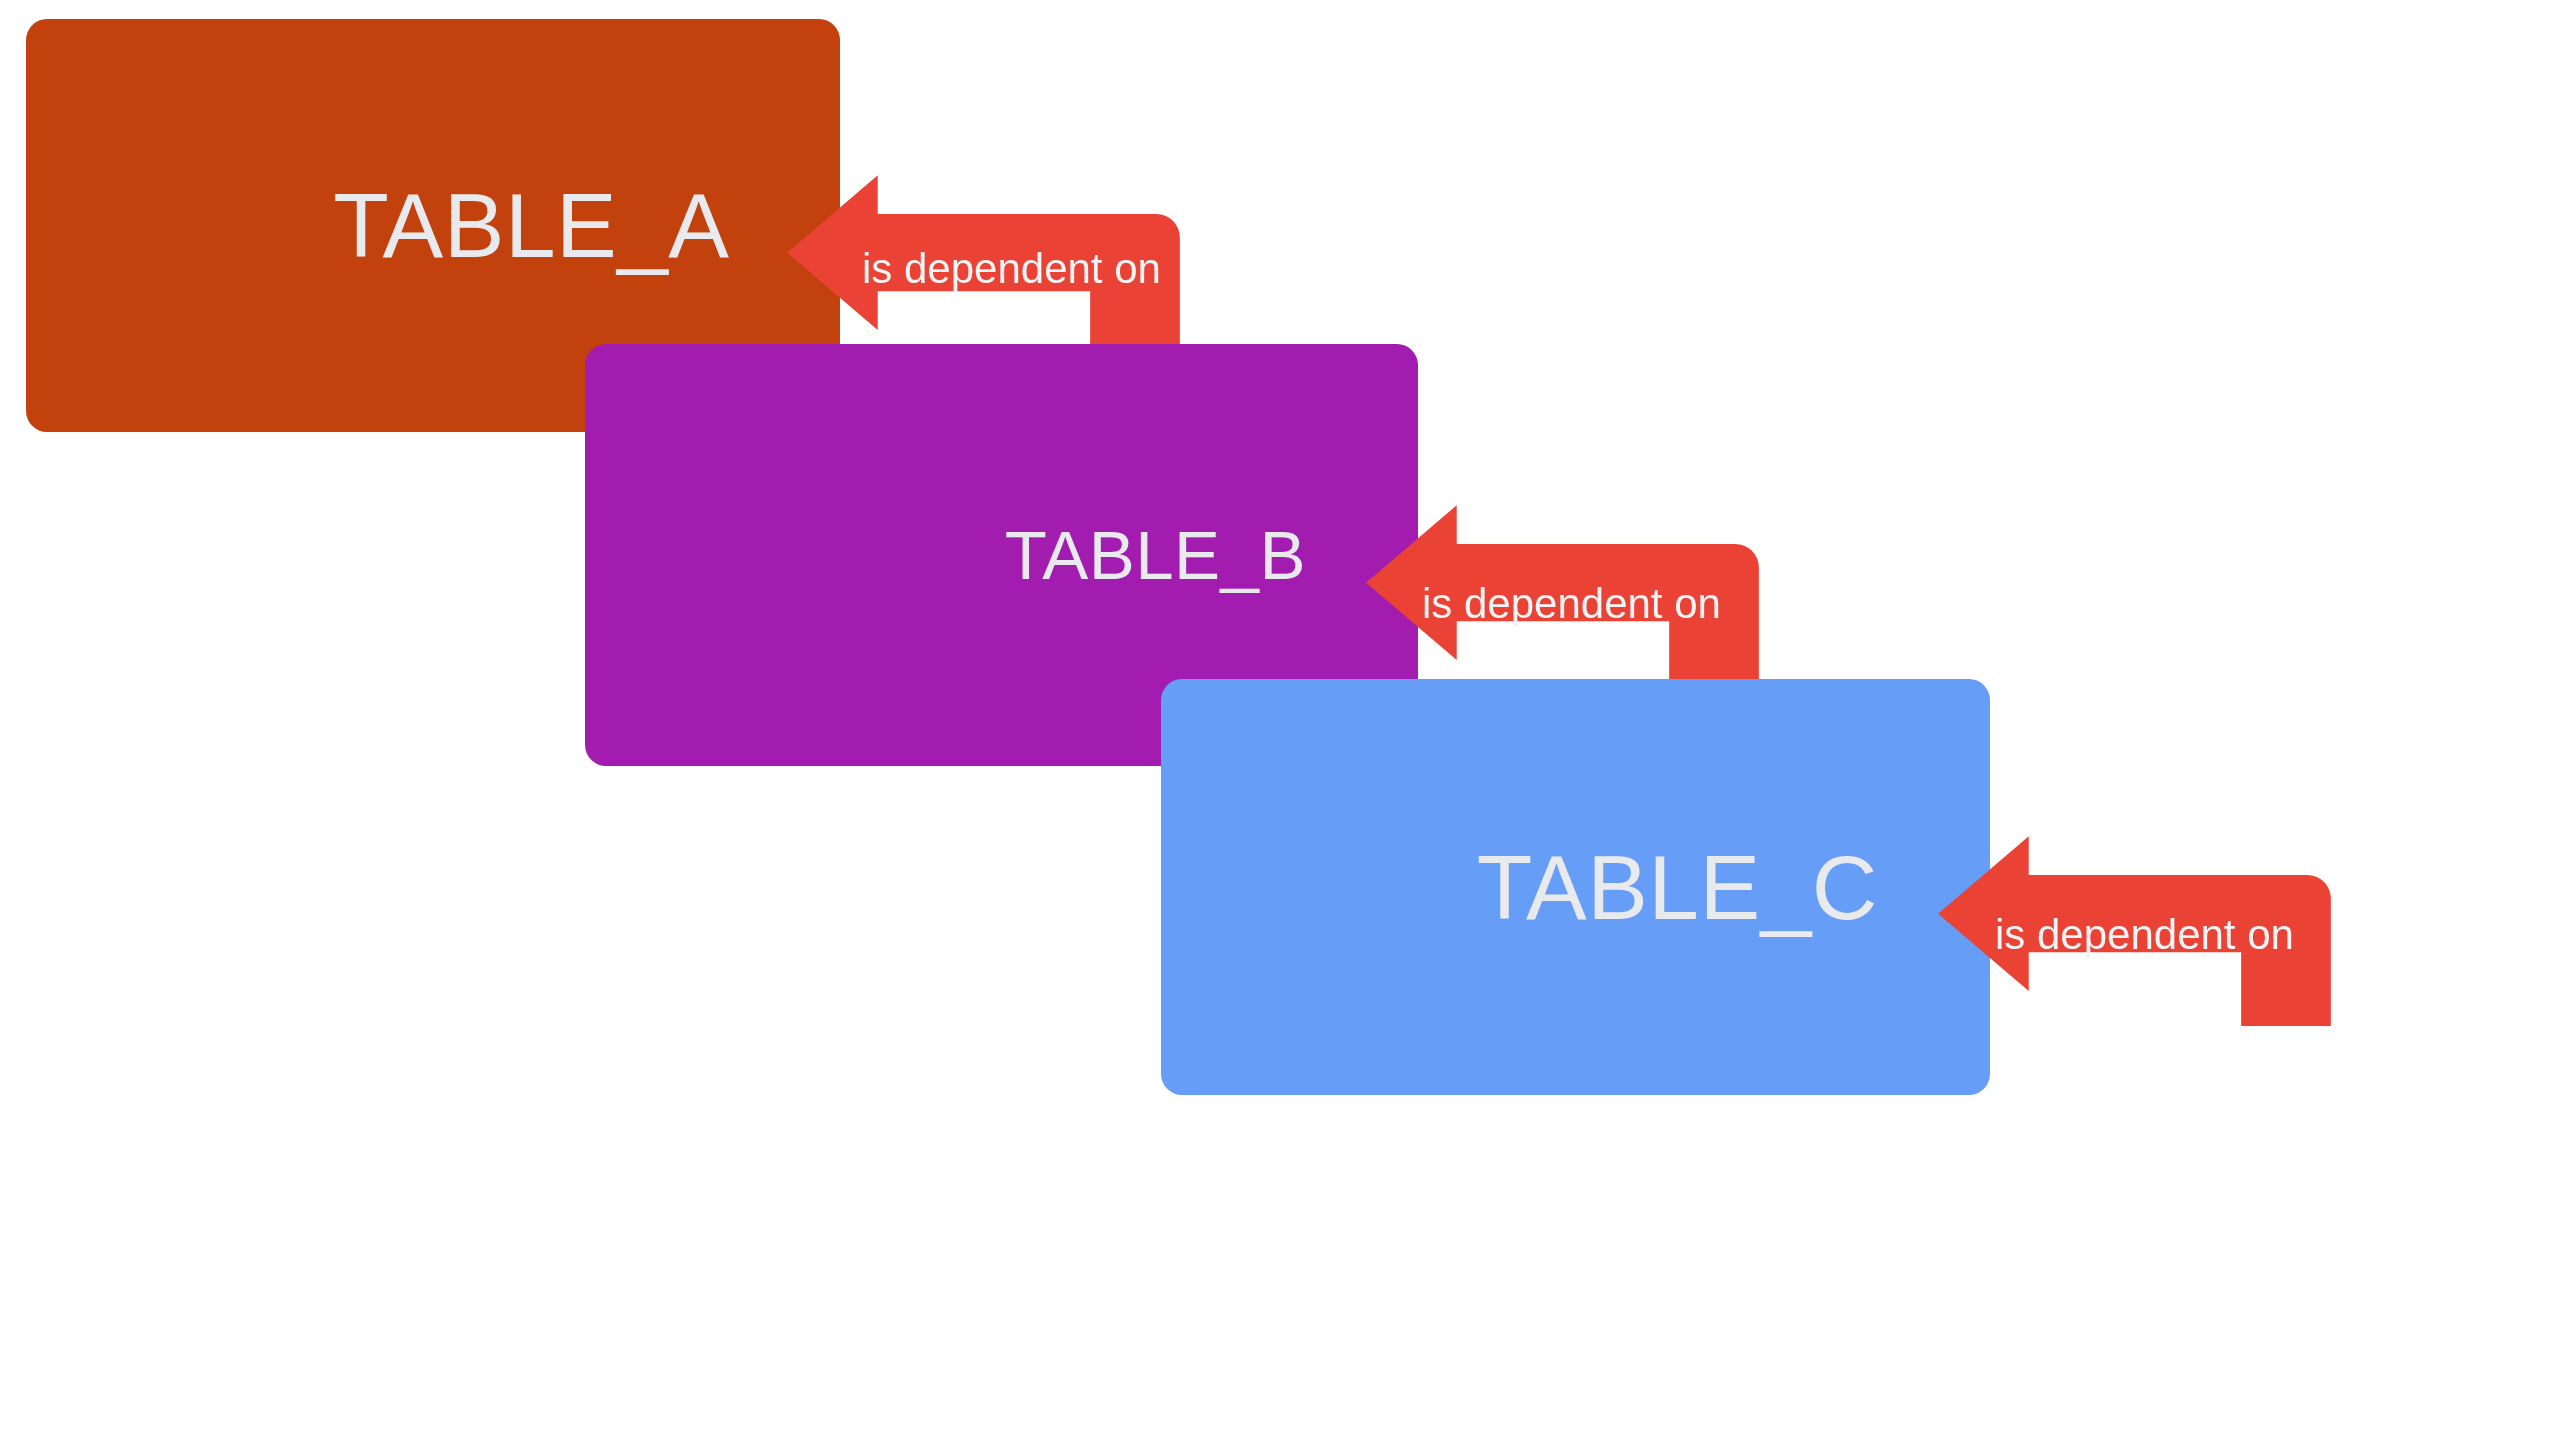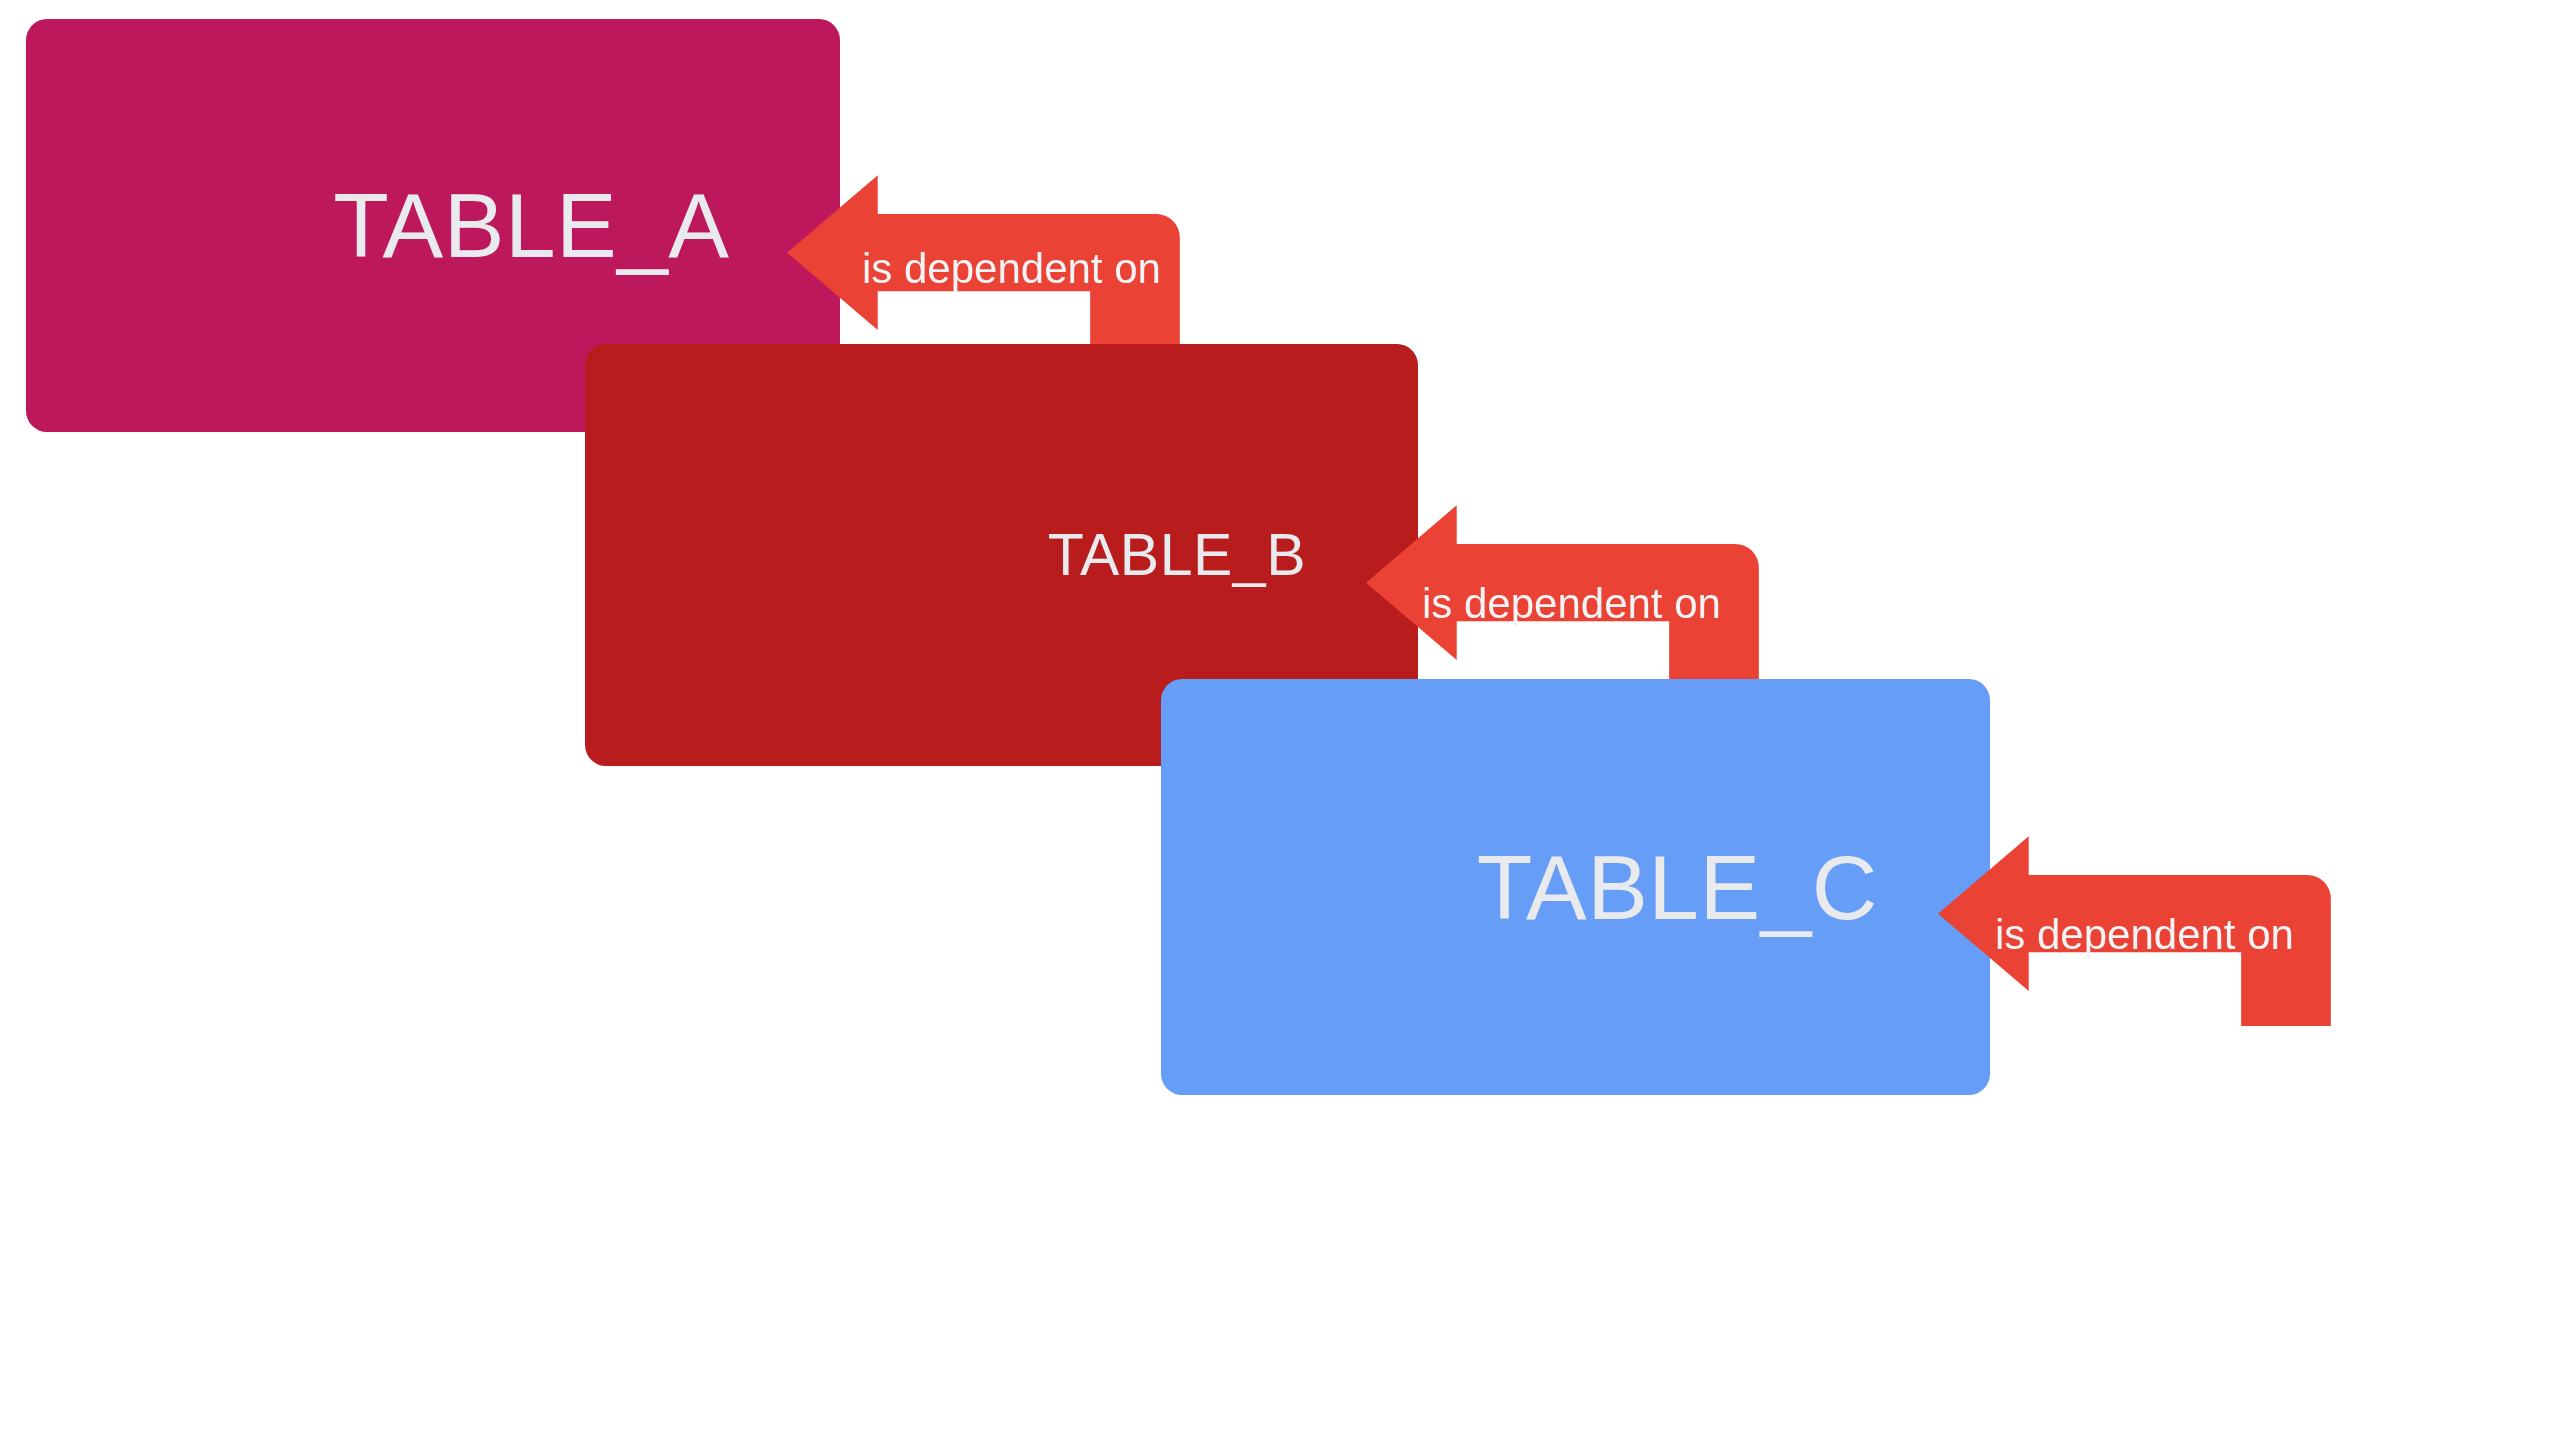--- a/index.html
+++ b/index.html
@@ -58,41 +58,41 @@
   #edge-b-c    { z-index: 13; }
   #node-c      { z-index: 14; }
   #edge-c-d    { z-index: 15; }
   .edge-label  { z-index: 30; margin-top: 16px; }
 </style>
 </head>
 <body>
 
 <div id="canvas" style="background: rgb(255, 255, 255);">
 
-  <div class="node" id="node-a" style="left: 25.5px; top: 19px; width: 814px; height: 413px; background: #be185d; color: rgb(232, 234, 237); font-size: 91px; padding-right: 110px;">
+  <div class="node" id="node-a" style="left: 25.5px; top: 19px; width: 814px; height: 413px; background: #c2410c; color: rgb(232, 234, 237); font-size: 91px; padding-right: 110px;">
     <span class="node-label">TABLE_A</span>
   </div>
 
   <div class="edge" id="edge-a-b" style="left: 787px; top: 162px;">
     <svg width="510" height="203" viewBox="0 0 540 215">
       <path d="M 0 96
                L 96 14
                L 96 55
                L 391 55
                A 25 25 0 0 1 416 80
                L 416 215
                L 321 215
                L 321 137
                L 96 137
                L 96 178 Z" class="edge-path" fill="#EA4335"></path>
     </svg>
   </div>
   <div class="edge-label" id="edge-a-b-label" style="left: 862px; top: 232px; font-size: 42px; color: rgb(241, 243, 244);">is dependent on</div>
 
-  <div class="node" id="node-b" style="left: 585px; top: 344px; width: 833px; height: 422px; background: #b91c1c; color: rgb(232, 234, 237); font-size: 59px; padding-right: 112px;">
+  <div class="node" id="node-b" style="left: 585px; top: 344px; width: 833px; height: 422px; background: #a21caf; color: rgb(232, 234, 237); font-size: 69px; padding-right: 112px;">
     <span class="node-label">TABLE_B</span>
   </div>
 
   <div class="edge" id="edge-b-c" style="left: 1366px; top: 492px;">
     <svg width="510" height="203" viewBox="0 0 540 215">
       <path d="M 0 96
                L 96 14
                L 96 55
                L 391 55
                A 25 25 0 0 1 416 80

